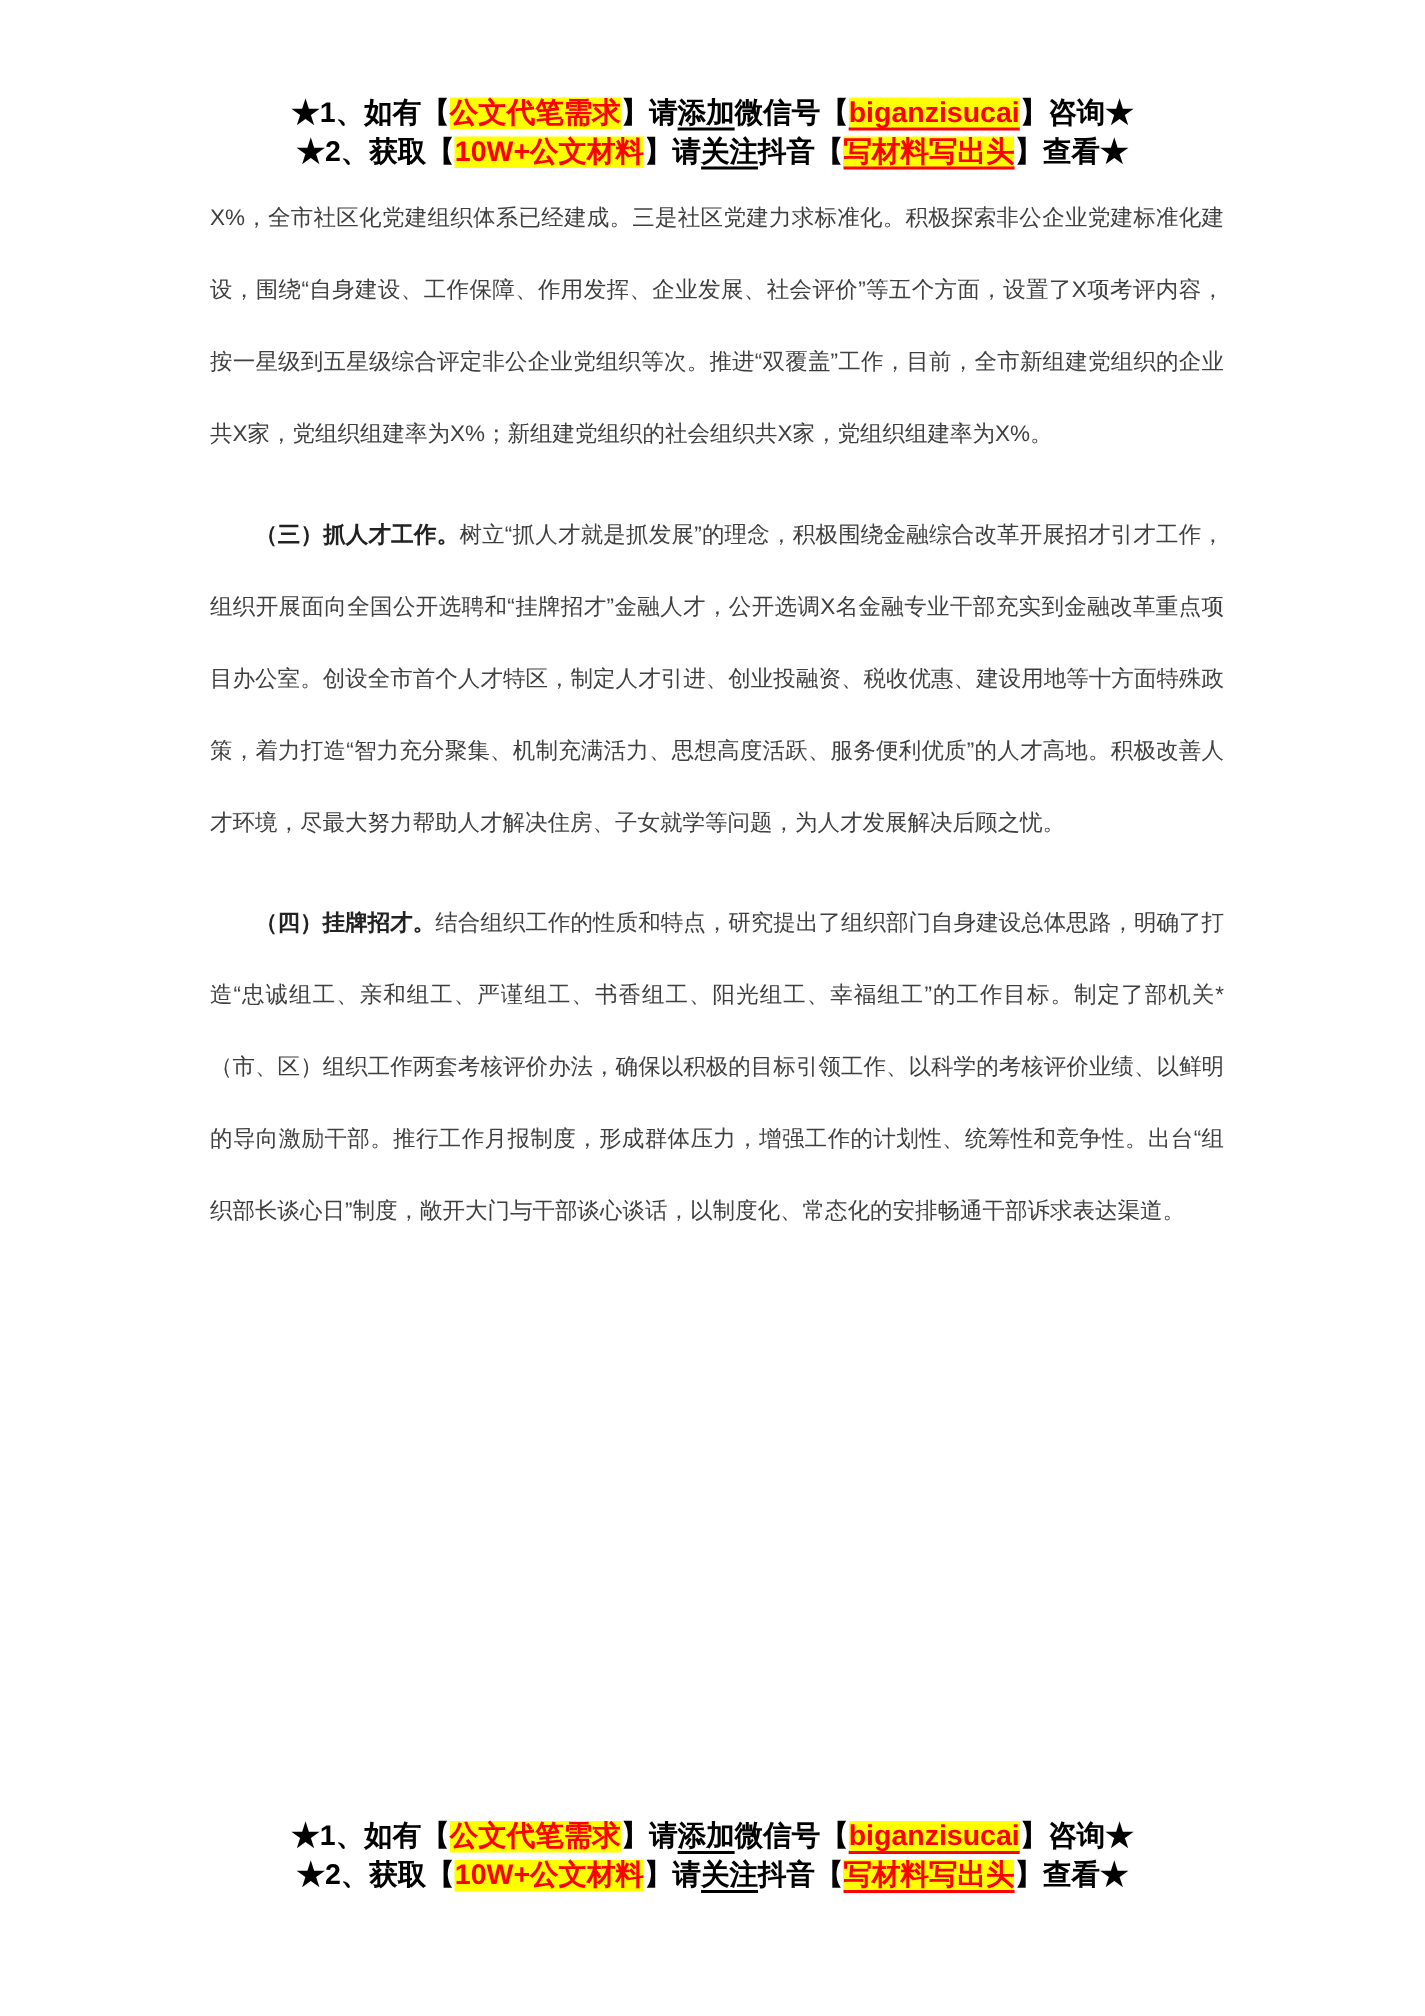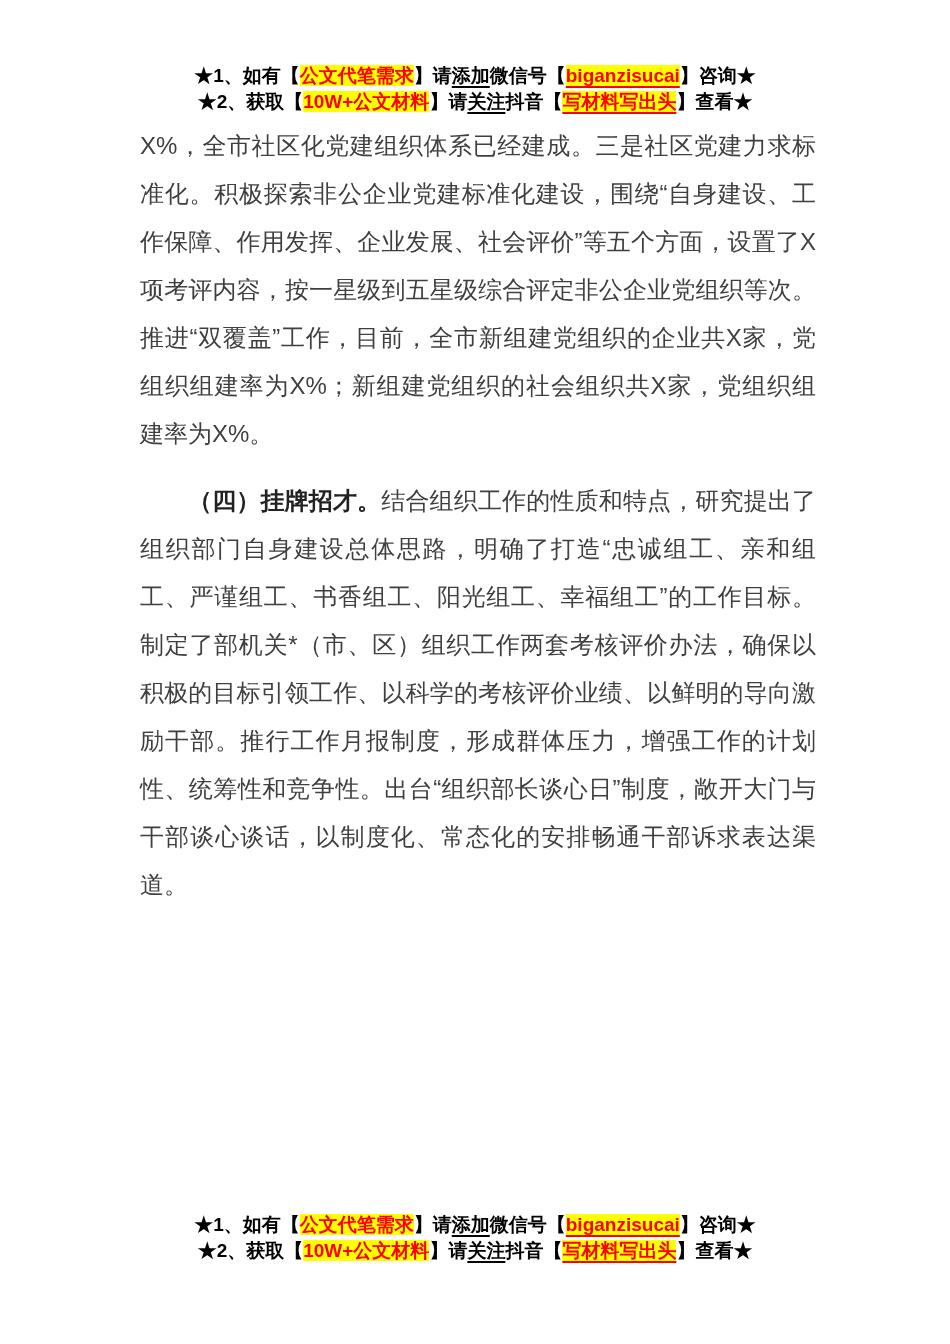--- a/index.html
+++ b/index.html
@@ -26,21 +26,21 @@
   .ul {
     text-decoration: underline;
     text-decoration-thickness: 2px;
     text-underline-offset: 4px;
   }
   .doc-body {
     position: absolute;
     top: 122px;
     left: 140px;
     width: 676px;
-    font-size: 24px;
+    font-size: 15px;
     line-height: 48px;
     color: #3f3f3f;
     text-align: justify;
     text-justify: inter-ideograph;
   }
   .doc-body p { margin: 0 0 19px 0; }
   .doc-body p.indent { text-indent: 2em; }
   .lead { font-weight: bold; color: #222222; }
 </style>
 </head>
@@ -50,20 +50,21 @@
   <div>
     <span>★1、如有【</span><span class="hl red">公文代笔需求</span><span>】请</span><span class="ul">添加</span><span>微信号【</span><span class="hl red ul">biganzisucai</span><span>】咨询★</span>
   </div>
   <div>
     <span>★2、获取【</span><span class="hl red">10W+公文材料</span><span>】请</span><span class="ul">关注</span><span>抖音【</span><span class="hl red ul">写材料写出头</span><span>】查看★</span>
   </div>
 </div>
 
 <div class="doc-body">
   <p><span>X%，全市社区化党建组织体系已经建成。三是社区党建力求标准化。积极探索非公企业党建标准化建设，围绕“自身建设、工作保障、作用发挥、企业发展、社会评价”等五个方面，设置了X项考评内容，按一星级到五星级综合评定非公企业党组织等次。推进“双覆盖”工作，目前，全市新组建党组织的企业共X家，党组织组建率为X%；新组建党组织的社会组织共X家，党组织组建率为X%。</span></p>
+  <p class="indent"><span class="lead">（三）抓人才工作。</span><span>树立“抓人才就是抓发展”的理念，积极围绕金融综合改革开展招才引才工作，组织开展面向全国公开选聘和“挂牌招才”金融人才，公开选调X名金融专业干部充实到金融改革重点项目办公室。创设全市首个人才特区，制定人才引进、创业投融资、税收优惠、建设用地等十方面特殊政策，着力打造“智力充分聚集、机制充满活力、思想高度活跃、服务便利优质”的人才高地。积极改善人才环境，尽最大努力帮助人才解决住房、子女就学等问题，为人才发展解决后顾之忧。</span></p>
   <p class="indent"><span class="lead">（四）挂牌招才。</span><span>结合组织工作的性质和特点，研究提出了组织部门自身建设总体思路，明确了打造“忠诚组工、亲和组工、严谨组工、书香组工、阳光组工、幸福组工”的工作目标。制定了部机关*（市、区）组织工作两套考核评价办法，确保以积极的目标引领工作、以科学的考核评价业绩、以鲜明的导向激励干部。推行工作月报制度，形成群体压力，增强工作的计划性、统筹性和竞争性。出台“组织部长谈心日”制度，敞开大门与干部谈心谈话，以制度化、常态化的安排畅通干部诉求表达渠道。</span></p>
 </div>
 
 <div class="promo promo-bottom">
   <div>
     <span>★1、如有【</span><span class="hl red">公文代笔需求</span><span>】请</span><span class="ul">添加</span><span>微信号【</span><span class="hl red ul">biganzisucai</span><span>】咨询★</span>
   </div>
   <div>
     <span>★2、获取【</span><span class="hl red">10W+公文材料</span><span>】请</span><span class="ul">关注</span><span>抖音【</span><span class="hl red ul">写材料写出头</span><span>】查看★</span>
   </div>

